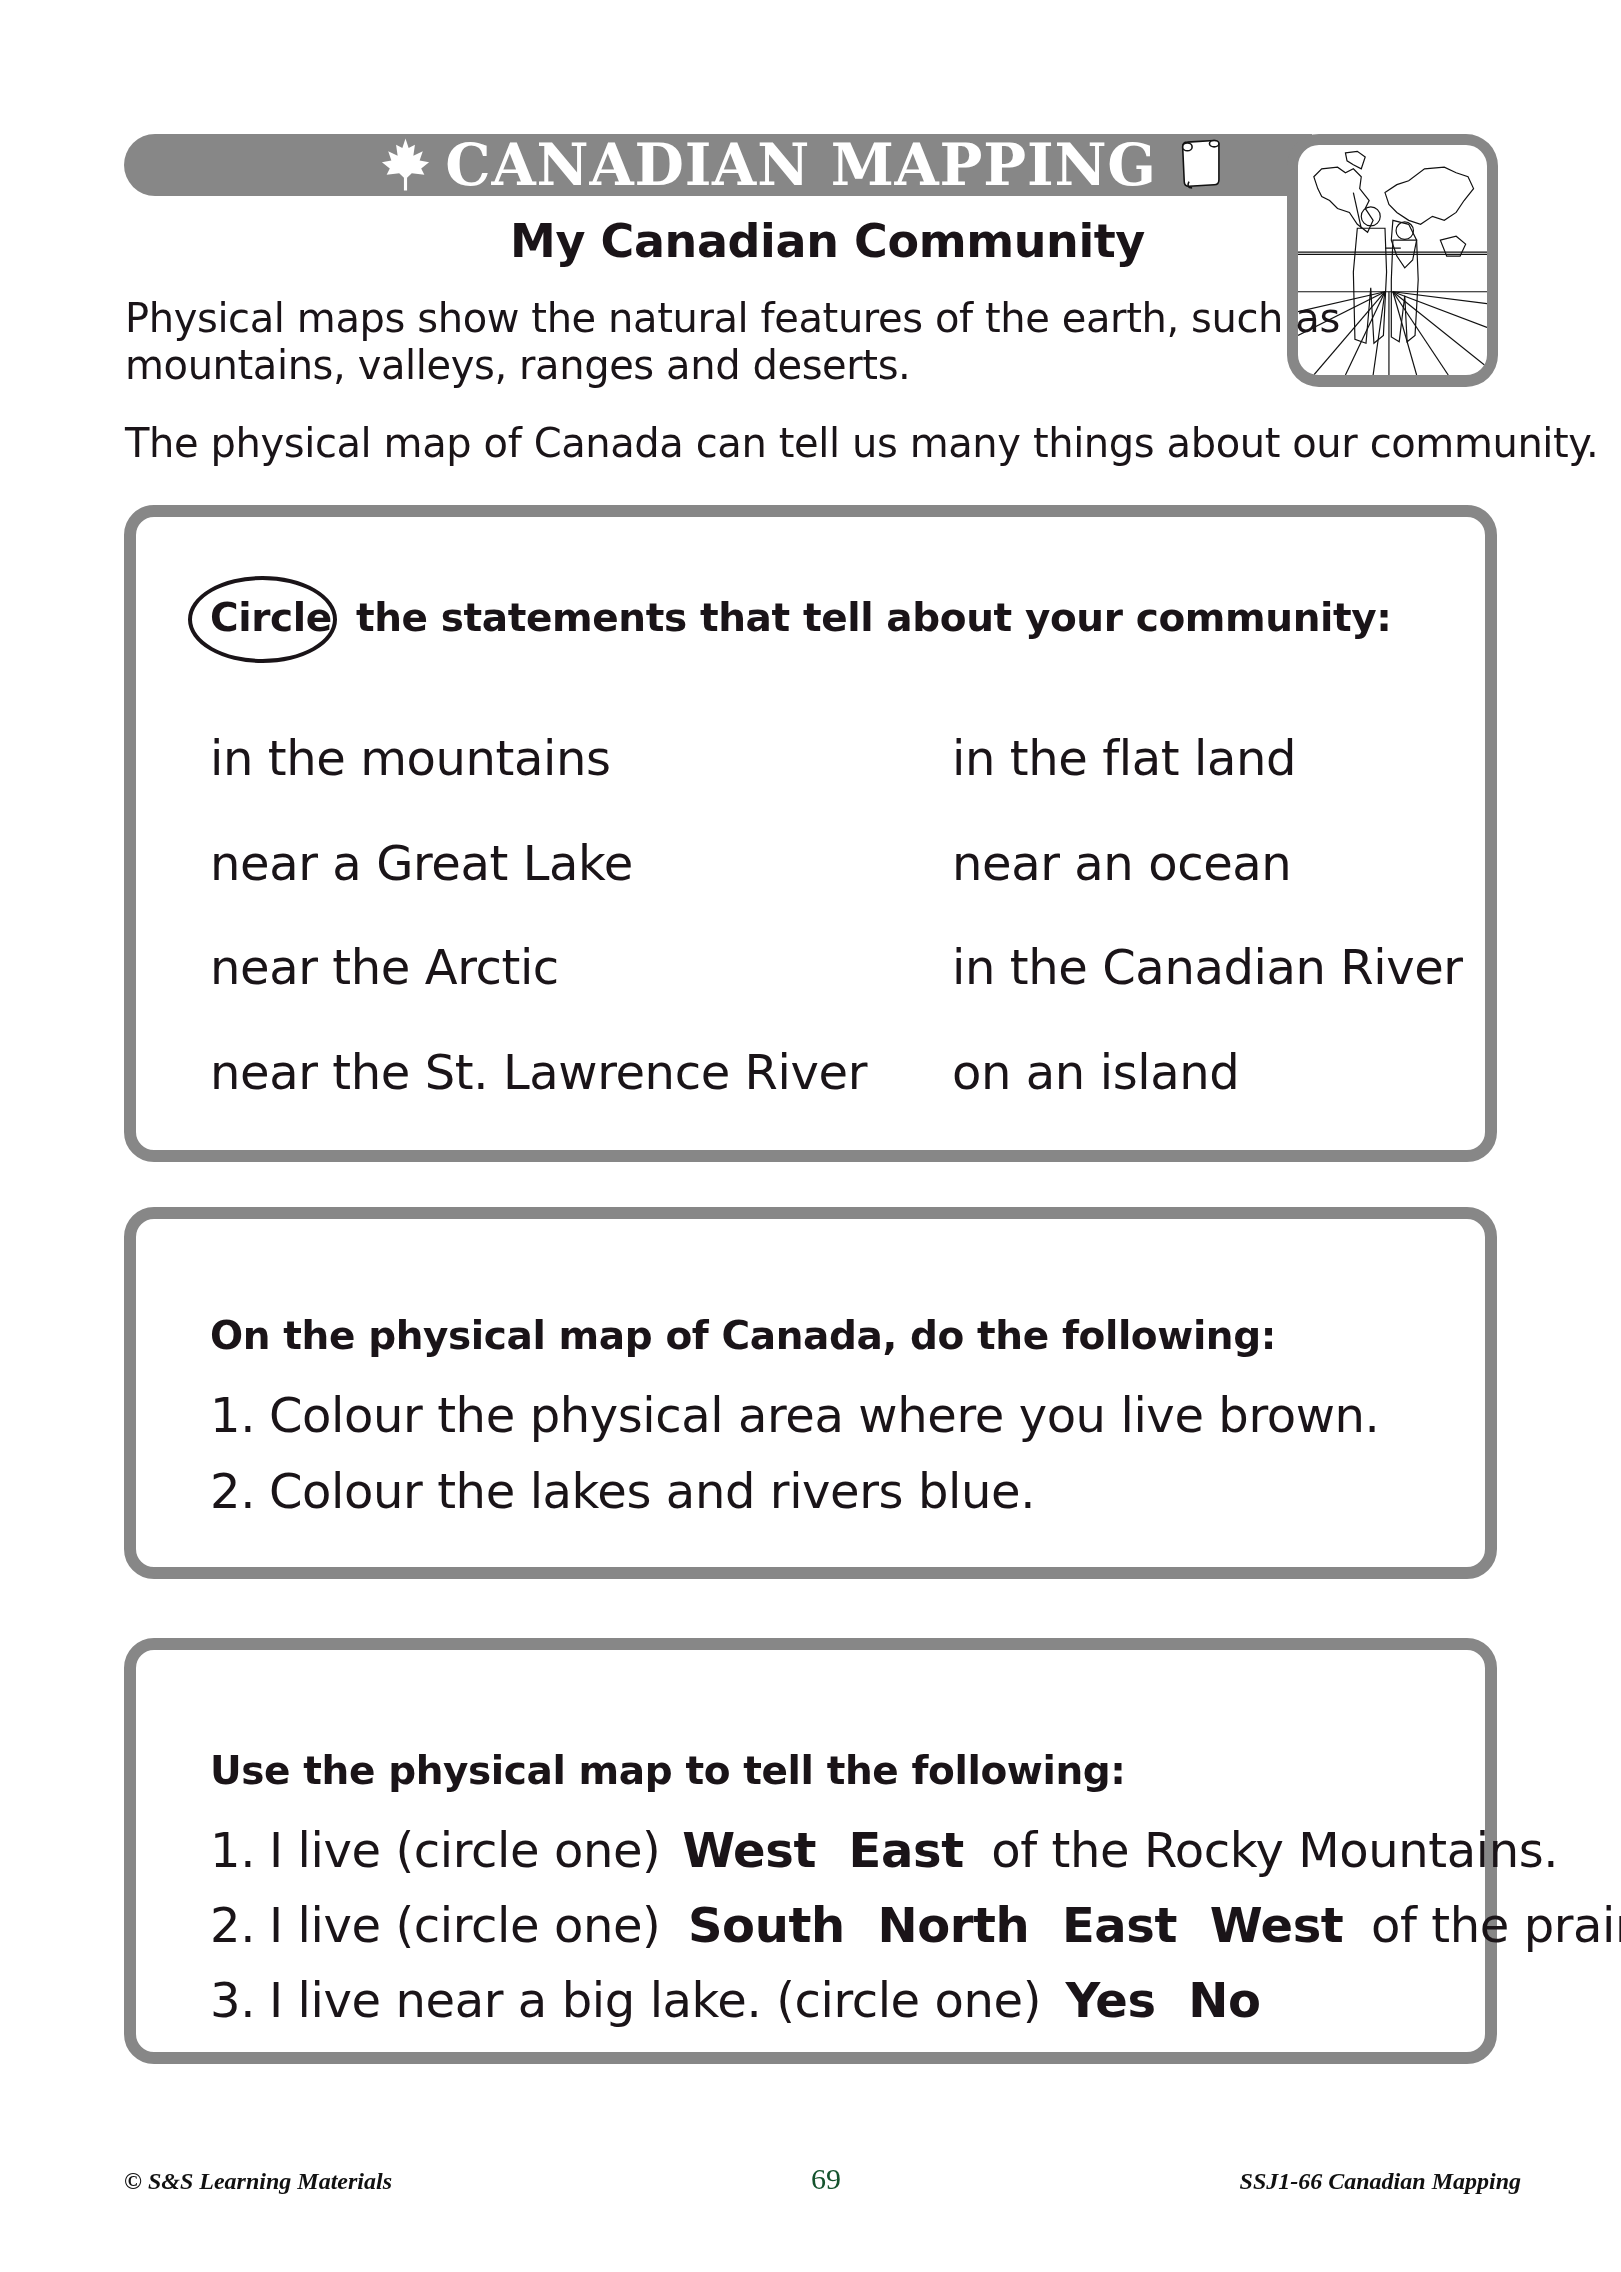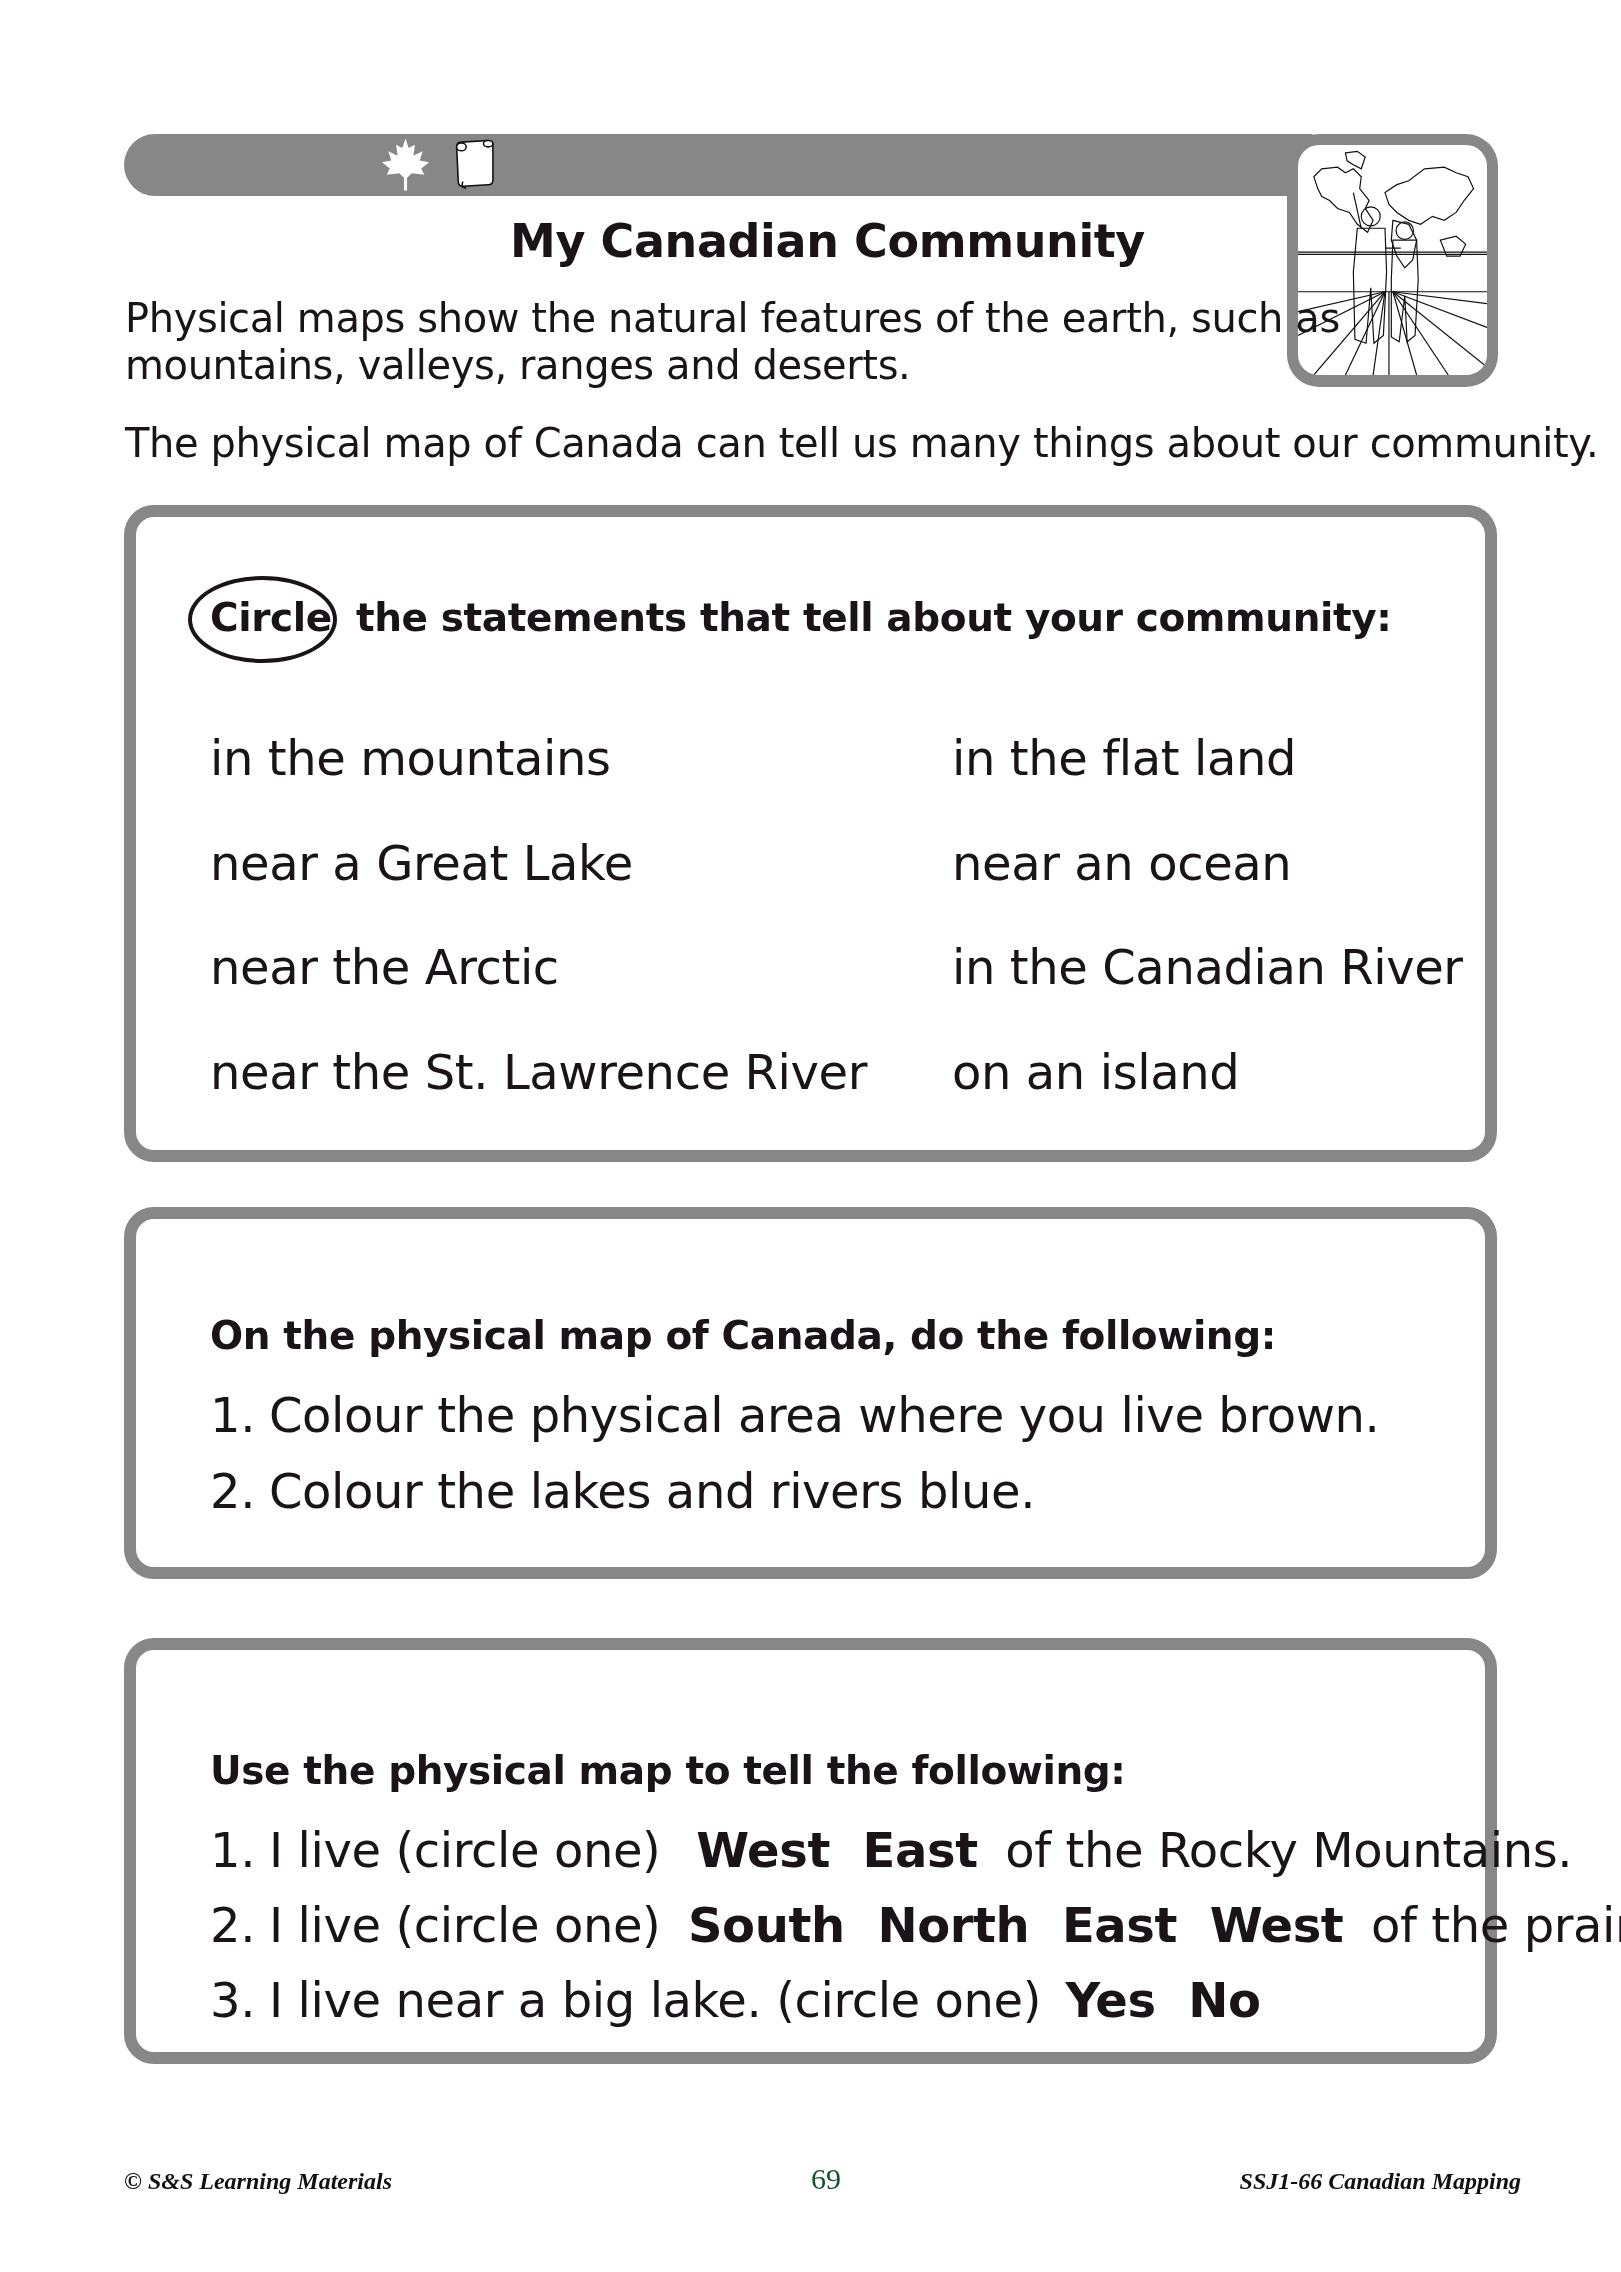--- a/index.html
+++ b/index.html
@@ -38,20 +38,21 @@
   #page-num { font-family:"Liberation Serif", serif; font-size:30px; color:#14532d; }
 </style>
 </head>
 <body>
 
 <div id="banner" class="abs"></div>
 <div id="banner-title" class="abs">
   <svg class="maple" viewBox="0 0 64 70">
     <path fill="#ffffff" d="M32 2 L36 14 L44 10 L42 24 L54 18 L50 30 L62 32 L52 40 L56 48 L40 46 L34 52 L34 68 L30 68 L30 52 L24 46 L8 48 L12 40 L2 32 L14 30 L10 18 L22 24 L20 10 L28 14 Z"></path>
   </svg>
+  <span class="txt">CANADIAN MAPPING</span>
   <svg class="scroll" viewBox="0 0 60 66">
     <path d="M8 10 Q8 4 14 4 L48 2 Q54 2 54 8 L54 52 Q54 58 48 58 L16 60 Q10 60 10 54 Z" fill="#ffffff" stroke="#111" stroke-width="2"></path>
     <ellipse cx="14" cy="10" rx="6" ry="5" fill="#fff" stroke="#111" stroke-width="2"></ellipse>
     <ellipse cx="48" cy="6" rx="6" ry="4" fill="#fff" stroke="#111" stroke-width="2"></ellipse>
     <path d="M16 54 Q12 62 20 62" fill="none" stroke="#111" stroke-width="2"></path>
   </svg>
 </div>
 
 <div id="frame" class="abs">
   <svg viewBox="0 0 239 290" preserveAspectRatio="none">
@@ -118,21 +119,21 @@
 </div>
 <div class="abs item" style="left:210px; top:1463px;">
   <span class="num">2.</span><span>Colour the lakes and rivers blue.</span>
 </div>
 
 <div id="box3" class="abs box"></div>
 <div class="abs heading" style="left:210px; top:1748px;">Use the physical map to tell the following:</div>
 
 <div class="abs item" style="left:210px; top:1822px;">
   <span class="num">1.</span><span>I live (circle one)</span>
-  <b style="margin-left:21px; white-space:pre;text-align:center;">West  East</b>
+  <b style="margin-left:7px; white-space:pre;text-align:center;">West  East</b>
   <span style="margin-left:12.7px;">of the Rocky Mountains.</span>
 </div>
 <div class="abs item" style="left:210px; top:1897px;">
   <span class="num">2.</span><span>I live (circle one)</span>
   <b style="margin-left:12.7px; white-space:pre;">South  North  East  West</b>
   <span style="margin-left:12.7px;">of the prairies.</span>
 </div>
 <div class="abs item" style="left:210px; top:1972px;">
   <span class="num">3.</span><span>I live near a big lake. (circle one)</span>
   <b style="margin-left:9.5px; white-space:pre;">Yes  No</b>

